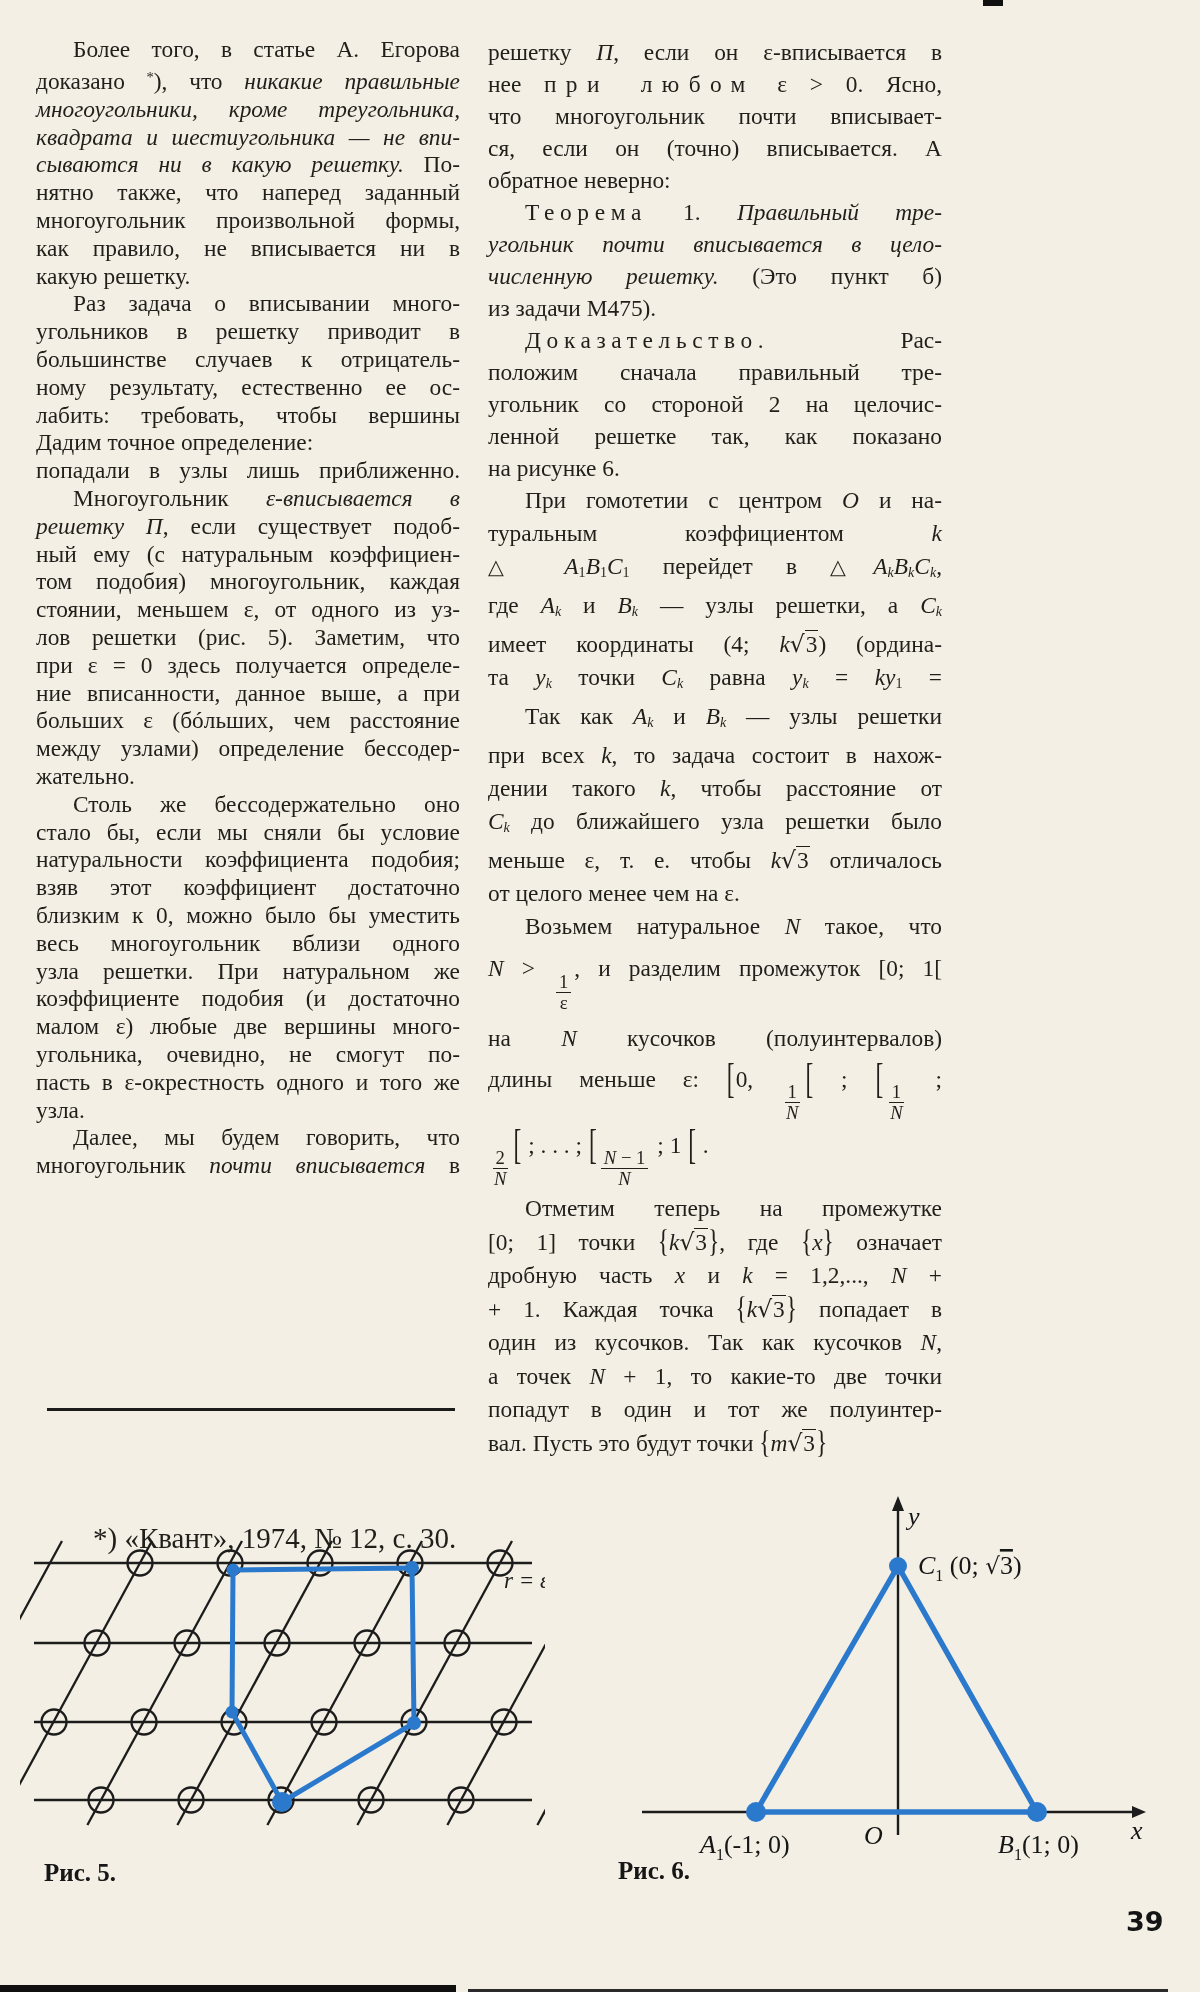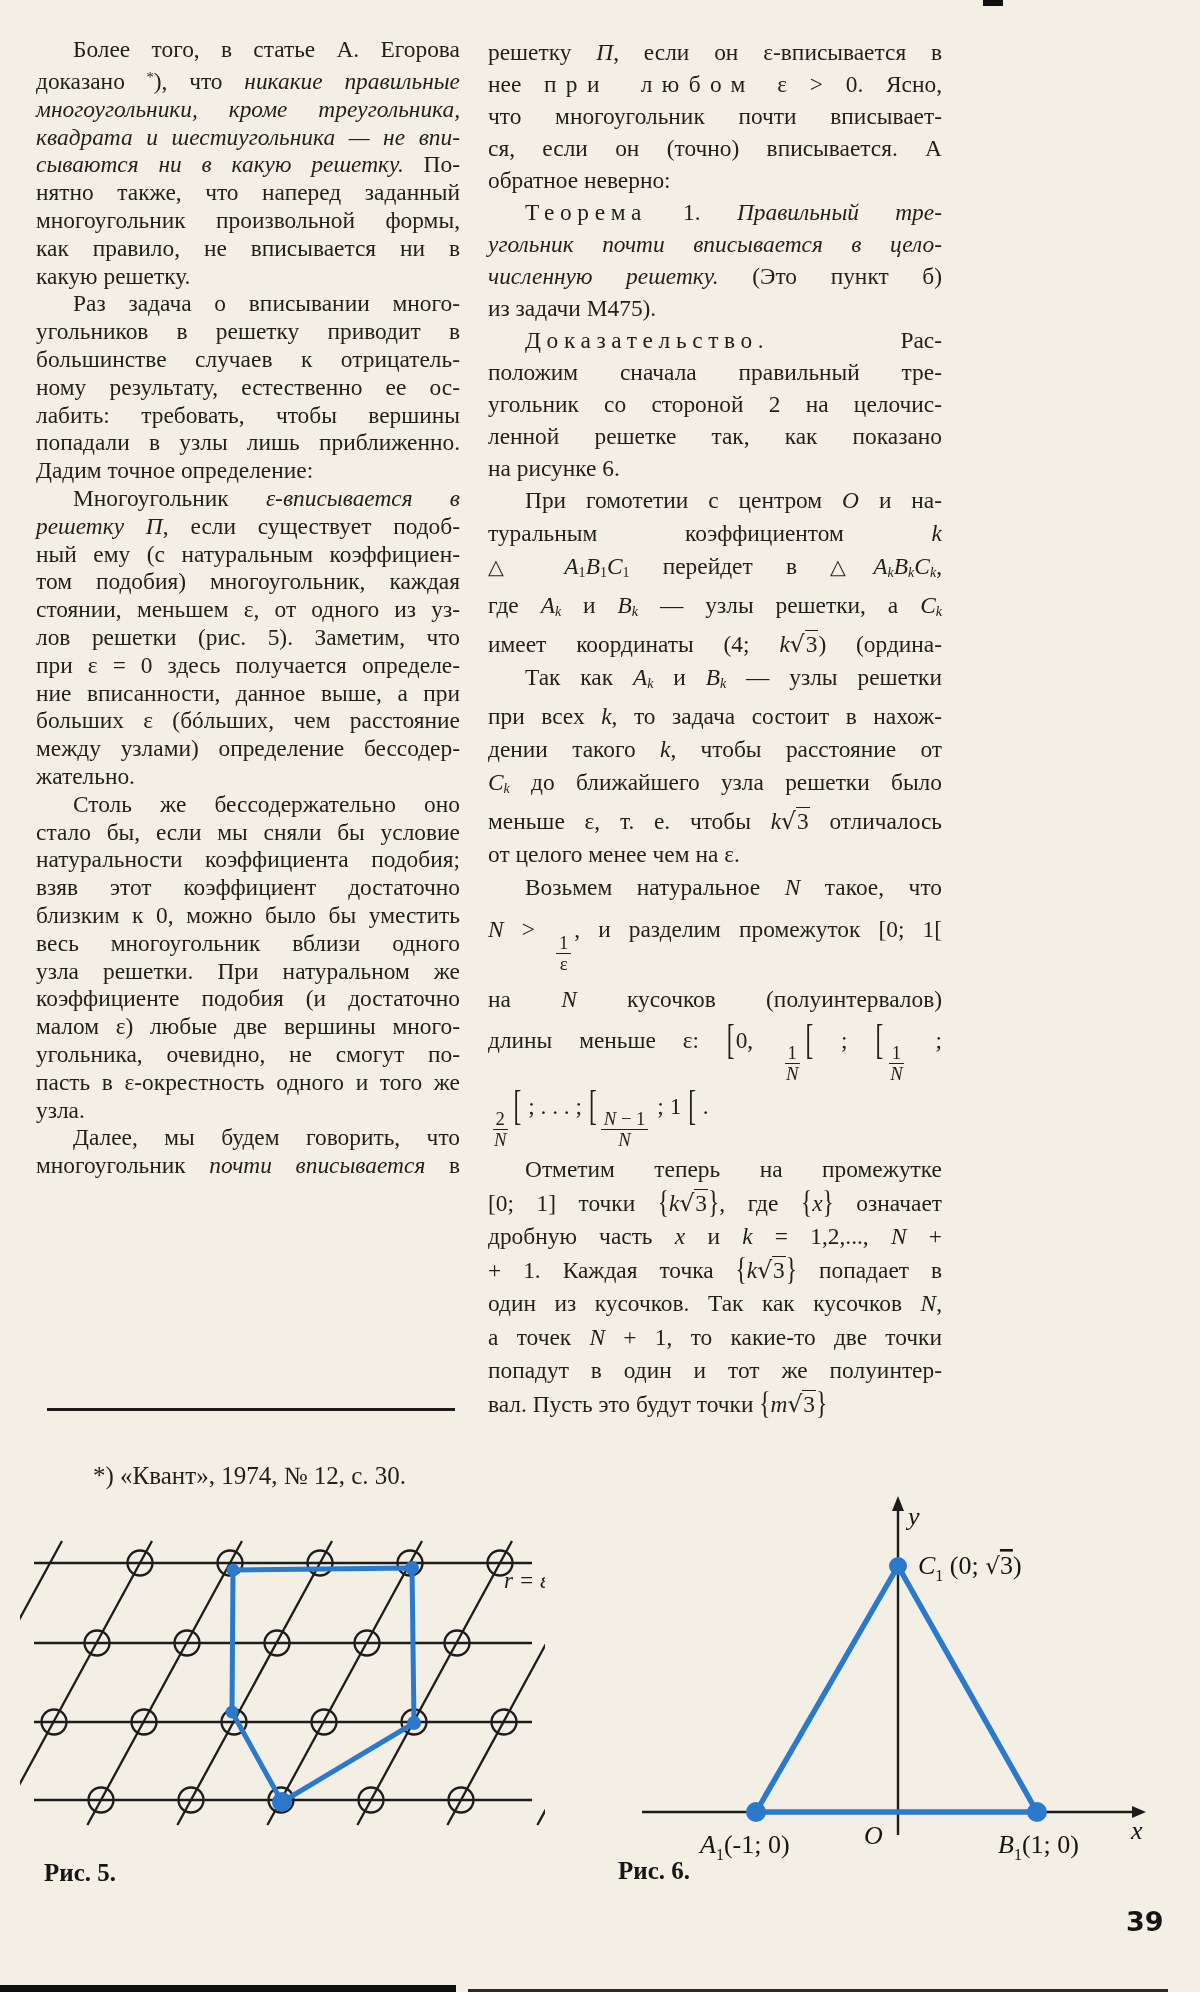--- a/index.html
+++ b/index.html
@@ -28,21 +28,21 @@
   .tb{display:inline-block;transform:scaleY(1.8);transform-origin:center 55%;padding:0 1px}
   .tB{display:inline-block;transform:scaleY(1.38);transform-origin:center 55%}
   .frac{display:inline-flex;flex-direction:column;align-items:center;vertical-align:-0.62em;
         font-size:0.8em;line-height:1.06;margin:0 3px;text-indent:0}
   .fn{border-bottom:1.7px solid currentColor;padding:0 3px}
   .fd{padding:0 3px}
   .sq{white-space:nowrap}
   .rs{font-family:"DejaVu Sans",sans-serif}
   .ovl{border-top:1.7px solid currentColor;padding:0 1px}
   #footnote-rule{position:absolute;left:47px;top:1408px;width:408px;height:2.6px;background:#1b1b1b}
-  #footnote{position:absolute;left:36px;top:1462px;width:424px;font-size:25px;line-height:28px;text-indent:57px}
+  #footnote{position:absolute;left:36px;top:1524px;width:424px;font-size:29px;line-height:28px;text-indent:57px}
   #page-number{position:absolute;left:1126px;top:1906px;font:bold 27px "DejaVu Sans",sans-serif;color:#141414}
   .artifact{position:absolute;background:#101010}
   
   svg{position:absolute;overflow:hidden}
   .latline{stroke:#1c1c1c;stroke-width:2.3}
   .node{fill:none;stroke:#1c1c1c;stroke-width:2.3}
   #pentagon{fill:none;stroke:#2b79cc;stroke-width:5;stroke-linejoin:round}
   .bdot{fill:#2b79cc}
   .axis{stroke:#1c1c1c;stroke-width:2.4}
   .ah{fill:#1c1c1c}
@@ -68,22 +68,22 @@
       <div class="ln"><span class="it">сываются ни в какую решетку.</span><span> По-</span></div>
       <div class="ln"><span>нятно также, что наперед заданный</span></div>
       <div class="ln"><span>многоугольник произвольной формы,</span></div>
       <div class="ln"><span>как правило, не вписывается ни в</span></div>
       <div class="ln al"><span>какую решетку.</span></div>
       <div class="ln ind"><span>Раз задача о вписывании много-</span></div>
       <div class="ln"><span>угольников в решетку приводит в</span></div>
       <div class="ln"><span>большинстве случаев к отрицатель-</span></div>
       <div class="ln"><span>ному результату, естественно ее ос-</span></div>
       <div class="ln"><span>лабить: требовать, чтобы вершины</span></div>
+      <div class="ln al"><span>Дадим точное определение:</span></div>
       <div class="ln"><span>попадали в узлы лишь приближенно.</span></div>
-      <div class="ln al"><span>Дадим точное определение:</span></div>
       <div class="ln ind"><span>Многоугольник </span><span class="it">ε-вписывается в</span></div>
       <div class="ln"><span class="it">решетку П</span><span>, если существует подоб-</span></div>
       <div class="ln"><span>ный ему (с натуральным коэффициен-</span></div>
       <div class="ln"><span>том подобия) многоугольник, каждая</span></div>
       <div class="ln"><span>стоянии, меньшем ε, от одного из уз-</span></div>
       <div class="ln"><span>лов решетки (рис. 5). Заметим, что</span></div>
       <div class="ln"><span>при ε = 0 здесь получается определе-</span></div>
       <div class="ln"><span>ние вписанности, данное выше, а при</span></div>
       <div class="ln"><span>больших ε (бóльших, чем расстояние</span></div>
       <div class="ln"><span>между узлами) определение бессодер-</span></div>
@@ -116,20 +116,21 @@
       <div class="ln ind"><span class="lsm">Доказательство</span><span>. Рас-</span></div>
       <div class="ln"><span>положим сначала правильный тре-</span></div>
       <div class="ln"><span>угольник со стороной 2 на целочис-</span></div>
       <div class="ln"><span>ленной решетке так, как показано</span></div>
       <div class="ln al"><span>на рисунке 6.</span></div>
       <div class="ln ks ind"><span>При гомотетии с центром </span><span class="it">O</span><span> и на-</span></div>
       <div class="ln ks"><span>туральным коэффициентом </span><span class="it">k</span></div>
       <div class="ln ks"><span class="sym">△</span><span> </span><span class="it">A</span><span class="sb">1</span><span class="it">B</span><span class="sb">1</span><span class="it">C</span><span class="sb">1</span><span> перейдет в </span><span class="sym">△</span><span class="it">A</span><span class="it sb">k</span><span class="it">B</span><span class="it sb">k</span><span class="it">C</span><span class="it sb">k</span><span>,</span></div>
       <div class="ln ks"><span>где </span><span class="it">A</span><span class="it sb">k</span><span> и </span><span class="it">B</span><span class="it sb">k</span><span> — узлы решетки, а </span><span class="it">C</span><span class="it sb">k</span></div>
       <div class="ln ks"><span>имеет координаты (4; </span><span class="it">k</span><span class="sq"><span class="rs">√</span><span class="ovl"><span>3</span></span></span><span>) (ордина-</span></div>
+      <div class="ln ks"><span>та </span><span class="it">y</span><span class="it sb">k</span><span> точки </span><span class="it">C</span><span class="it sb">k</span><span> равна </span><span class="it">y</span><span class="it sb">k</span><span> = </span><span class="it">ky</span><span class="sb">1</span><span> =</span></div>
       <div class="ln ks ind"><span>Так как </span><span class="it">A</span><span class="it sb">k</span><span> и </span><span class="it">B</span><span class="it sb">k</span><span> — узлы решетки</span></div>
       <div class="ln ks"><span>при всех </span><span class="it">k</span><span>, то задача состоит в нахож-</span></div>
       <div class="ln ks"><span>дении такого </span><span class="it">k</span><span>, чтобы расстояние от</span></div>
       <div class="ln ks"><span class="it">C</span><span class="it sb">k</span><span> до ближайшего узла решетки было</span></div>
       <div class="ln ks"><span>меньше ε, т. е. чтобы </span><span class="it">k</span><span class="sq"><span class="rs">√</span><span class="ovl"><span>3</span></span></span><span>  отличалось</span></div>
       <div class="ln ks al"><span>от целого менее чем на ε.</span></div>
       <div class="ln ks ind"><span>Возьмем натуральное </span><span class="it">N</span><span> такое, что</span></div>
       <div class="ln kf1"><span class="it">N</span><span> &gt; </span><span class="frac">
           <span class="fn"><span>1</span></span>
           <span class="fd"><span>ε</span></span>

